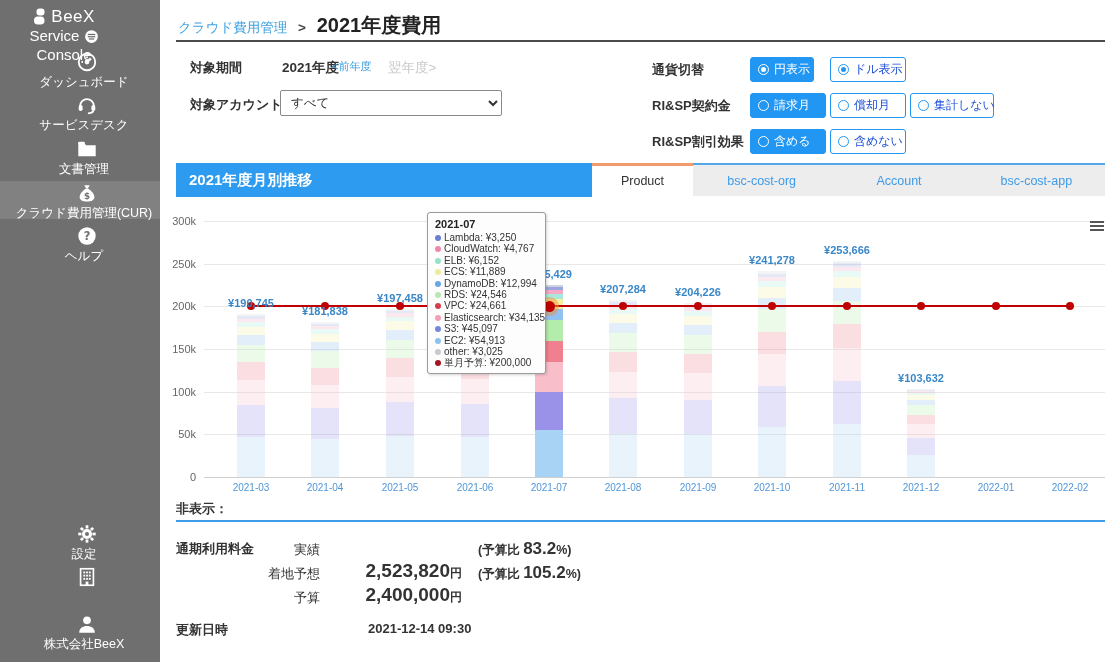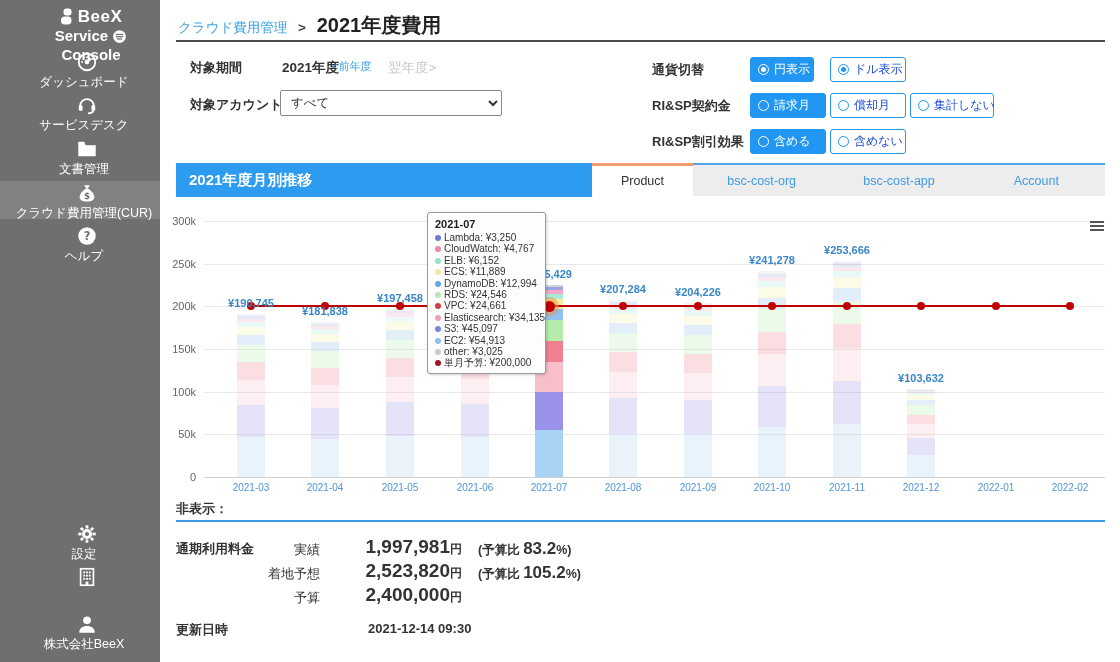--- a/index.html
+++ b/index.html
@@ -1,21 +1,21 @@
 <!DOCTYPE html>
 <html><head>
 <meta charset="utf-8">
 <style>
   html,body{margin:0;padding:0;}
   body{width:1120px;height:662px;position:relative;overflow:hidden;
        font-family:"Liberation Sans","DejaVu Sans",sans-serif;background:#fff;color:#333;}
   .abs{position:absolute;}
   
   #sidebar{position:absolute;left:0;top:0;width:160px;height:662px;background:#6f6f6f;color:#fff;}
-  #logo{position:absolute;left:0;top:7px;width:128px;text-align:center;font-weight:bold;line-height:19px;padding-left:27px;}
+  #logo{position:absolute;left:0;top:7px;width:128px;text-align:center;font-weight:normal;line-height:19px;}
   #logo .l1{font-size:17px;letter-spacing:.5px;}
   #logo .l2{font-size:15px;}
   #logo svg{vertical-align:-3px;}
   .nav-item{position:absolute;left:0;width:160px;height:38px;display:flex;align-items:center;cursor:pointer;flex-direction:column;}
   .nav-item.active{background:#818181;}
   .nav-icon{width:24px;height:24px;margin-left:13px;flex:none;display:flex;align-items:center;justify-content:center;}
   .nav-label{margin-left:8px;font-size:12.5px;white-space:nowrap;}
   
   #main{position:absolute;left:160px;top:0;width:960px;height:662px;background:#fff;}
   #breadcrumb{left:18px;top:12px;font-size:13.5px;}
@@ -228,22 +228,22 @@
   <div class="abs lbl" style="left:492px;top:61px;">通貨切替</div>
   <div class="abs lbl" style="left:492px;top:97px;">RI&amp;SP契約金</div>
   <div class="abs lbl" style="left:492px;top:133px;">RI&amp;SP割引効果</div>
 
   <div id="chart-title-bar" class="abs">
     <span>2021年度月別推移</span>
   </div>
   <div id="tabs" class="abs">
       <div class="tab active">Product</div>
       <div class="tab inactive">bsc-cost-org</div>
+      <div class="tab inactive">Account</div>
       <div class="tab inactive">bsc-cost-app</div>
-      <div class="tab inactive">Account</div>
     </div>
 
   <div id="chart">
       <div class="grid" style="left: 44px; top: 221px; width: 901px;"></div>
       <div class="ytick" style="left: 2px; top: 215px;">300k</div>
       <div class="grid" style="left: 44px; top: 263.667px; width: 901px;"></div>
       <div class="ytick" style="left: 2px; top: 257.667px;">250k</div>
       <div class="grid" style="left: 44px; top: 306.333px; width: 901px;"></div>
       <div class="ytick" style="left: 2px; top: 300.333px;">200k</div>
       <div class="grid" style="left: 44px; top: 349px; width: 901px;"></div>
@@ -444,23 +444,20 @@
         <div class="tt-row"><span class="tt-dot" style="background: rgb(161, 21, 34);"></span>単月予算: ¥200,000</div>
       </div>
   </div>
 
   <div id="hidden-label" class="abs lbl">非表示：</div>
   <div class="abs rule-blue"></div>
 
   <div class="abs lbl" style="left:16px;top:540px;">通期利用料金</div>
 
   <div class="sum-sub" style="top:541px;">実績</div>
-  <div class="sum-val" style="top:536px;">
-    <span>1,997,981</span><span class="yen">円</span>
-  </div>
   <div class="sum-ratio" style="top:539px;">
     <span>(予算比</span> <span class="big">83.2</span><span>%)</span>
   </div>
 
   <div class="sum-sub" style="top:565px;">着地予想</div>
   <div class="sum-val" style="top:560px;">
     <span>2,523,820</span><span class="yen">円</span>
   </div>
   <div class="sum-ratio" style="top:563px;">
     <span>(予算比</span> <span class="big">105.2</span><span>%)</span>

